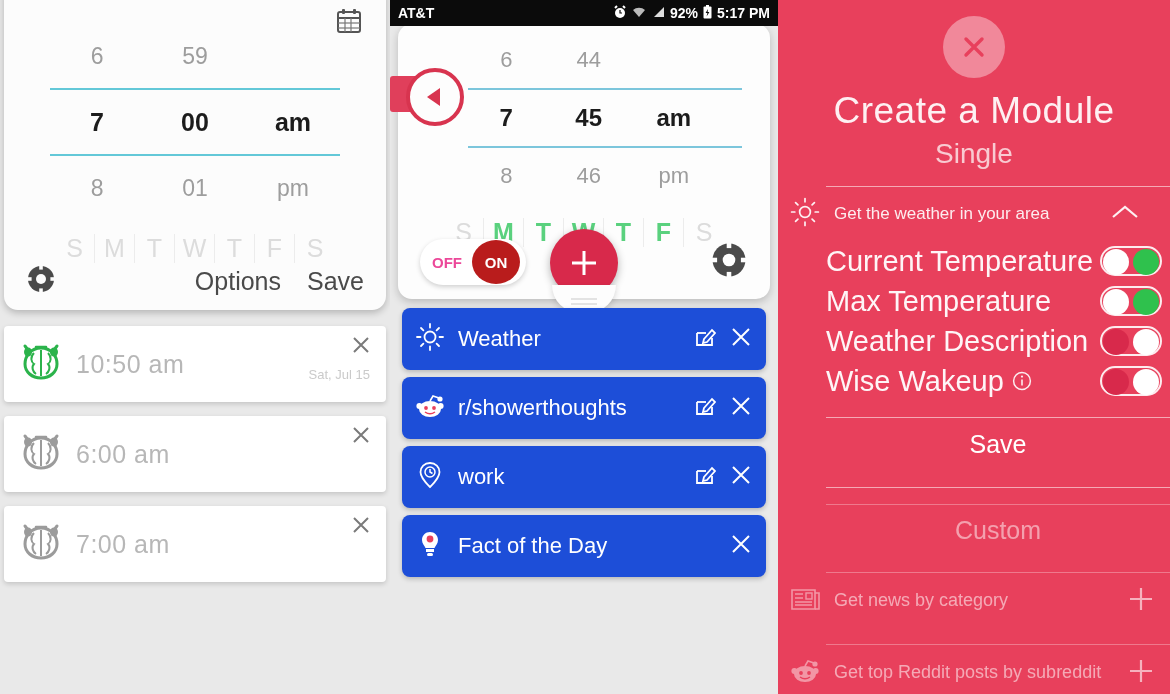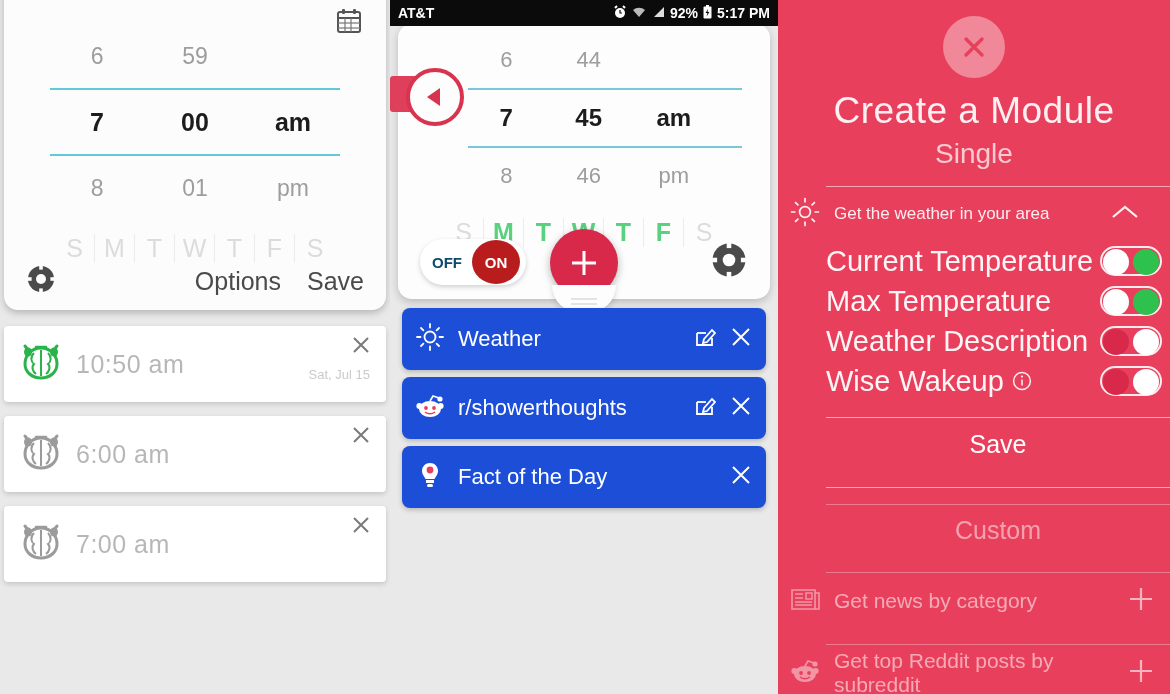--- a/index.html
+++ b/index.html
@@ -102,21 +102,21 @@
     display: flex; align-items: center; padding: 0 22px;
   }
   .toggle-pill {
     width: 106px; height: 46px; border-radius: 26px; background: #fff;
     box-shadow: 0 2px 5px rgba(0,0,0,.18); display: flex; align-items: center;
     padding: 2px; position: relative;
   }
   .tg-off {
     width: 50px; height: 42px; border-radius: 50%; background: #fff;
     display: flex; align-items: center; justify-content: center;
-    color: #0c4a6e; font-size: 15px; font-weight: bold;
+    color: #ec4899; font-size: 15px; font-weight: bold;
   }
   .tg-on {
     width: 48px; height: 44px; border-radius: 50%; background: #b91c1c;
     display: flex; align-items: center; justify-content: center;
     color: #fff; font-size: 15px; font-weight: bold;
   }
   .plus-fab {
     position: absolute; left: 50%; transform: translateX(-50%); bottom: 2px;
     width: 68px; height: 68px; border-radius: 50%; background: #d8294b;
     box-shadow: 0 3px 8px rgba(0,0,0,.3);
@@ -183,21 +183,21 @@
   }
   .save-row {
     text-align: center; font-size: 25px; font-weight: 300; padding: 12px 0;
     color: #fff; margin-left: 48px;
   }
   .custom-row {
     text-align: center; font-size: 25px; font-weight: 300; padding: 11px 0;
     color: rgba(255,255,255,.5); margin-left: 48px;
   }
   .cust-item { display: flex; align-items: center; height: 55px; padding: 0 14px 0 12px; gap: 14px; }
-  .cust-label { flex: 1; font-size: 21px; color: rgba(255,255,255,.55); }
+  .cust-label { flex: 1; font-size: 18px; color: rgba(255,255,255,.55); }
   .dim-icon { opacity: .45; }
 </style>
 </head>
 <body>
 
 <div class="panel-left">
 
   <div class="picker-card">
 
     <span class="cal-icon">
@@ -483,20 +483,44 @@
         </span>
         <span>
           <svg width="22" height="22" viewBox="0 0 22 22">
             <path d="M3 3 L19 19 M19 3 L3 19" stroke="#fff" stroke-width="2"></path>
           </svg>
         </span>
       </span>
     </div>
 
 
+    <div class="mod-card">
+      <span>
+        <svg width="28" height="28" viewBox="0 0 28 28">
+          <path d="M14 2 C8.5 2 4.5 6 4.5 11 C4.5 17 14 26 14 26 C14 26 23.5 17 23.5 11 C23.5 6 19.5 2 14 2 Z" fill="none" stroke="#fff" stroke-width="1.8"></path>
+          <circle cx="14" cy="11" r="5" fill="none" stroke="#fff" stroke-width="1.5"></circle>
+          <path d="M14 8 V11 L16.5 12.5" stroke="#fff" stroke-width="1.5" fill="none"></path>
+        </svg>
+      </span>
+      <span class="mod-label">work</span>
+      <span class="mod-actions">
+        <span>
+          <svg width="22" height="22" viewBox="0 0 22 22">
+            <path d="M3 7 V19 H18 V12" fill="none" stroke="#fff" stroke-width="1.8"></path>
+            <path d="M3 7 H12" stroke="#fff" stroke-width="1.8"></path>
+            <path d="M10 13 L18 4 L21 7 L13 16 L9 17 Z" fill="none" stroke="#fff" stroke-width="1.8"></path>
+          </svg>
+        </span>
+        <span>
+          <svg width="22" height="22" viewBox="0 0 22 22">
+            <path d="M3 3 L19 19 M19 3 L3 19" stroke="#fff" stroke-width="2"></path>
+          </svg>
+        </span>
+      </span>
+    </div>
 
     <div class="mod-card">
       <span>
         <svg width="28" height="28" viewBox="0 0 28 28">
           <path d="M14 2 C9.5 2 6 5.5 6 10 C6 13.5 8.5 15.5 9.5 18 H18.5 C19.5 15.5 22 13.5 22 10 C22 5.5 18.5 2 14 2 Z" fill="#fff"></path>
           <rect x="10" y="19" width="8" height="3" fill="#fff"></rect>
           <rect x="11" y="23" width="6" height="3" rx="1.5" fill="#fff"></rect>
           <circle cx="14" cy="9" r="3.4" fill="#e8405c"></circle>
         </svg>
       </span>

